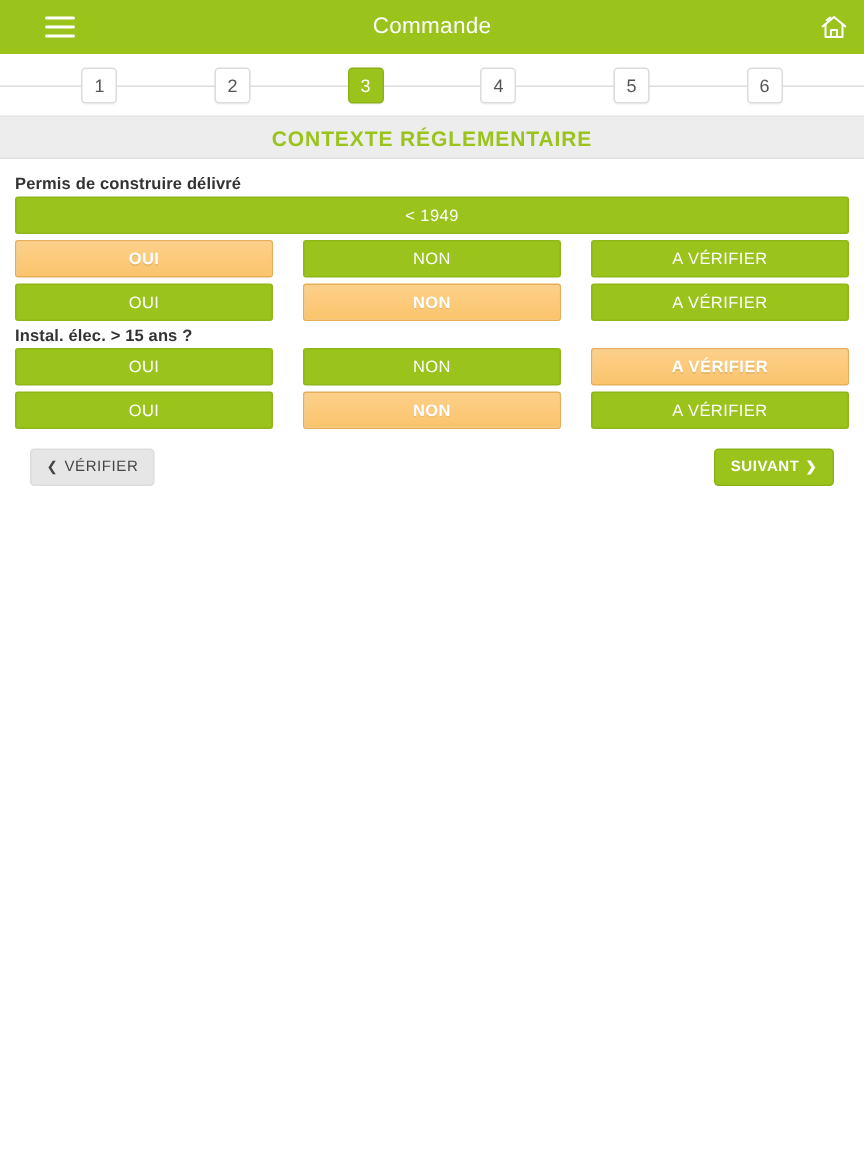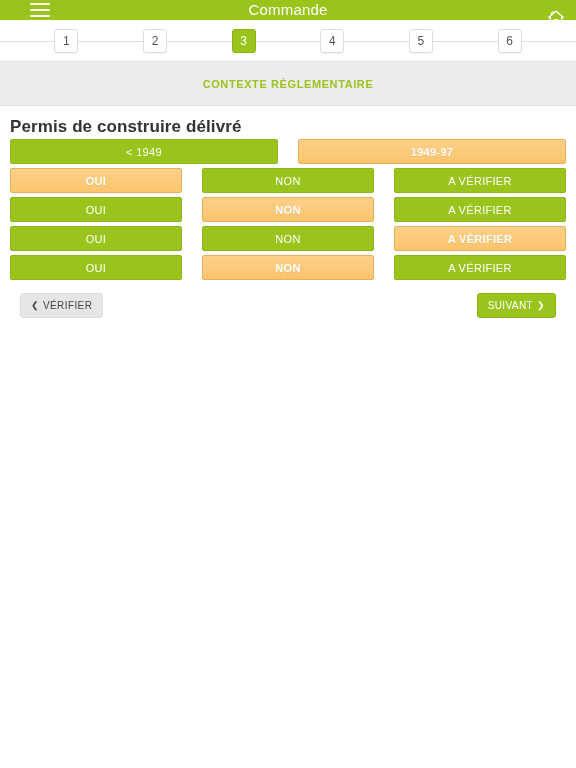--- a/index.html
+++ b/index.html
@@ -8,21 +8,21 @@
     width: 576px;
     height: 768px;
     background: #ffffff;
     font-family: "Liberation Sans", sans-serif;
     -webkit-font-smoothing: antialiased;
   }
 
   
   .appbar {
     position: relative;
-    height: 20px;
+    height: 36px;
     background: #9ac31c;
     display: flex;
     align-items: center;
     padding-left: 20px;
   }
   .appbar-title {
     position: absolute;
     left: 0; right: 0;
     text-align: center;
     color: #ffffff;
@@ -96,38 +96,38 @@
     box-shadow: 0 1px 1px rgba(0,0,0,.04);
   }
   .step.active {
     background: #9ac31c;
     border-color: #8cb316;
     color: #ffffff;
   }
 
   
   .section-header {
-    height: 44px;
+    height: 28px;
     background: #ededed;
     color: #9ac31c;
-    font-size: 11px;
+    font-size: 14px;
     font-weight: bold;
     letter-spacing: .6px;
     display: flex;
     align-items: center;
     justify-content: center;
     border-bottom: 1px solid #e0e0e0;
   }
 
   
   .form {
     padding: 8px 10px 0 10px;
   }
   .q-label {
-    font-size: 17px;
+    font-size: 11px;
     font-weight: bold;
     color: #333333;
     margin: 3px 0 2px 0;
     letter-spacing: .1px;
   }
   .btn-group {
     display: flex;
     gap: 20px;
     margin-bottom: 4px;
   }
@@ -179,20 +179,21 @@
     border: 1px solid #8cb316;
     color: #ffffff;
     font-size: 10px;
     letter-spacing: .4px;
     padding: 6px 10px;
     border-radius: 3px;
     cursor: pointer;
     display: inline-flex;
     align-items: center;
     gap: 4px;
+    font-weight: bold;
   }
   .chev { font-size: 9px; line-height: 1; }
 </style>
 </head>
 <body>
 
 <div class="appbar">
   <div class="hamburger">
     <span></span>
     <span></span>
@@ -234,41 +235,41 @@
 </div>
 
 <div class="section-header">CONTEXTE RÉGLEMENTAIRE</div>
 
 <div class="form">
 
   <div>
     <div class="q-label">Permis de construire délivré</div>
     <div class="btn-group">
       <div class="opt green">&lt; 1949</div>
-      <div class="opt selected">1949-97</div>
     </div>
   </div>
 
   <div>
     <div class="btn-group">
       <div class="opt selected">OUI</div>
       <div class="opt green">NON</div>
       <div class="opt green">A VÉRIFIER</div>
     </div>
   </div>
 
   <div>
     <div class="btn-group">
       <div class="opt green">OUI</div>
       <div class="opt selected">NON</div>
       <div class="opt green">A VÉRIFIER</div>
     </div>
   </div>
 
   <div>
+    <div class="q-label">Instal. élec. &gt; 15 ans ?</div>
     <div class="btn-group">
       <div class="opt green">OUI</div>
       <div class="opt green">NON</div>
       <div class="opt selected">A VÉRIFIER</div>
     </div>
   </div>
 
   <div>
     <div class="btn-group">
       <div class="opt green">OUI</div>

